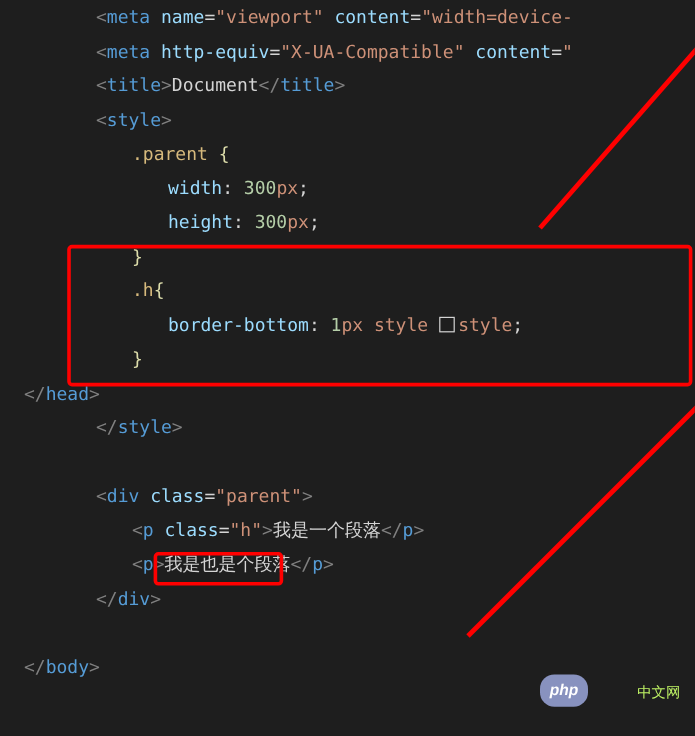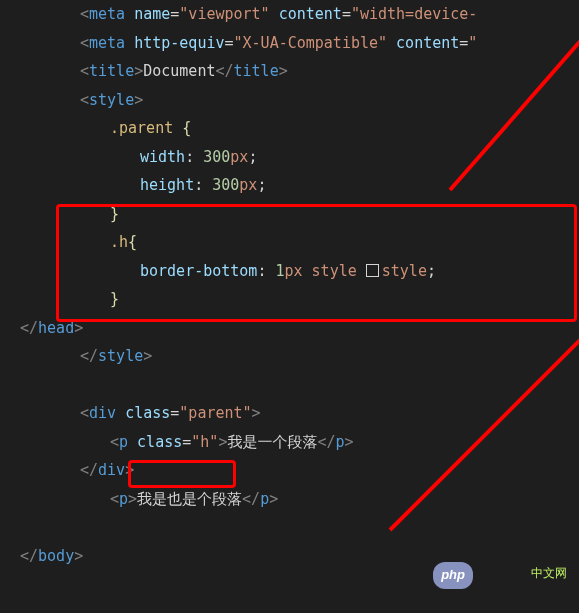--- a/index.html
+++ b/index.html
@@ -93,22 +93,22 @@
       width: 220px;
       height: 250px;
       pointer-events: none;
       z-index: 9;
     }
     .watermark {
       position: absolute;
       bottom: 24px;
       right: 12px;
       display: flex;
-      align-items: flex-start;
-      gap: 18px;
+      align-items: flex-end;
+      gap: 1px;
       z-index: 20;
     }
     .watermark-logo {
       background: #8892bf;
       color: #fff;
       border-radius: 12px;
       padding: 1px 8px;
       font-family: Arial, sans-serif;
       font-size: 13px;
       font-weight: bold;
@@ -152,23 +152,23 @@
 
   <div class="line indent-2"><span class="bracket">&lt;/</span><span class="tag">style</span><span class="bracket">&gt;</span></div>
 
   <div class="line">&nbsp;</div>
 
 
   <div class="line indent-2"><span class="bracket">&lt;</span><span class="tag">div</span> <span class="attr-name">class</span><span class="punc">=</span><span class="attr-value">"parent"</span><span class="bracket">&gt;</span></div>
 
   <div class="line indent-3"><span class="bracket">&lt;</span><span class="tag">p</span> <span class="attr-name">class</span><span class="punc">=</span><span class="attr-value">"h"</span><span class="bracket">&gt;</span><span class="text">我是一个段落</span><span class="bracket">&lt;/</span><span class="tag">p</span><span class="bracket">&gt;</span></div>
 
+  <div class="line indent-3"><span class="bracket">&lt;</span><span class="tag">p</span><span class="bracket">&gt;</span><span class="text">我是也是个段落</span><span class="bracket">&lt;/</span><span class="tag">p</span><span class="bracket">&gt;</span></div>
+
   <div class="line indent-2"><span class="bracket">&lt;/</span><span class="tag">div</span><span class="bracket">&gt;</span></div>
-
-  <div class="line indent-3"><span class="bracket">&lt;</span><span class="tag">p</span><span class="bracket">&gt;</span><span class="text">我是也是个段落</span><span class="bracket">&lt;/</span><span class="tag">p</span><span class="bracket">&gt;</span></div>
 
   <div class="line">&nbsp;</div>
 
   <div class="line"><span class="bracket">&lt;/</span><span class="tag">body</span><span class="bracket">&gt;</span></div>
 
 </div>
 
 <div class="highlight-box-1"></div>
 <div class="highlight-box-2"></div>
 

